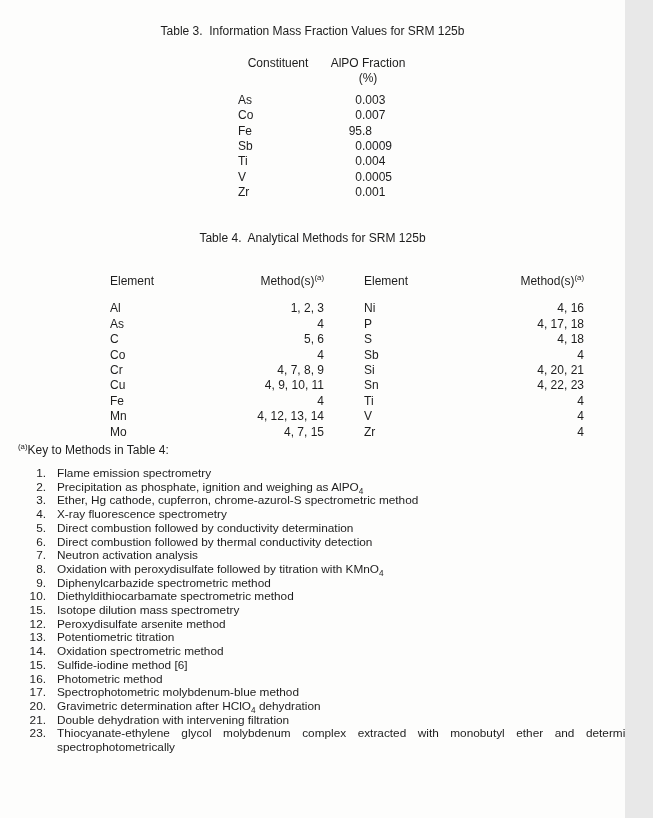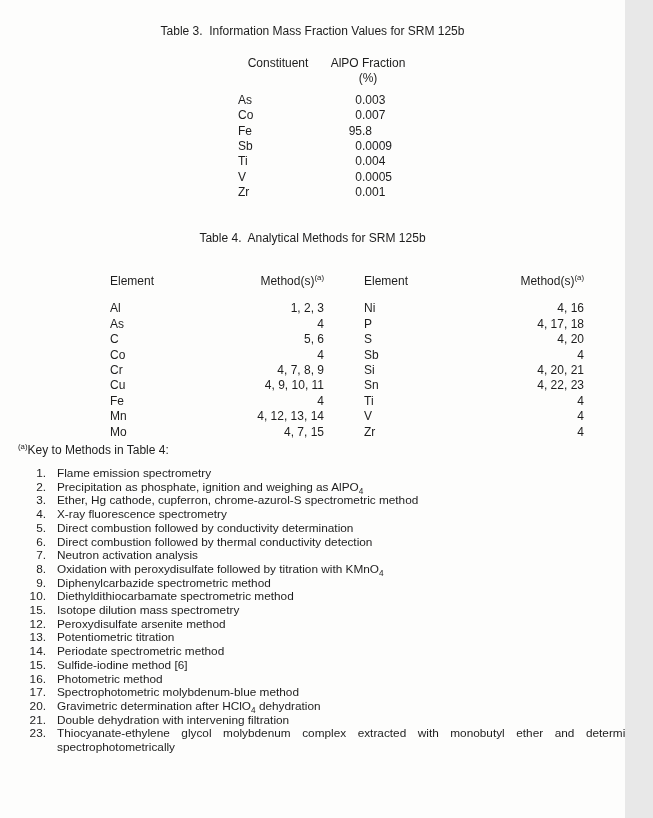--- a/index.html
+++ b/index.html
@@ -90,21 +90,21 @@
     <div class="el">As</div>
     <div class="mc">4</div>
     <div></div>
     <div class="el">P</div>
     <div class="mc">4, 17, 18</div>
 
     <div class="el">C</div>
     <div class="mc">5, 6</div>
     <div></div>
     <div class="el">S</div>
-    <div class="mc">4, 20</div>
+    <div class="mc">4, 18</div>
 
     <div class="el">Co</div>
     <div class="mc">4</div>
     <div></div>
     <div class="el">Sb</div>
     <div class="mc">4</div>
 
     <div class="el">Cr</div>
     <div class="mc">4, 7, 8, 9</div>
     <div></div>
@@ -186,21 +186,21 @@
     <div class="li">
         <span class="num">12.</span>
         <span class="txt">Peroxydisulfate arsenite method</span>
       </div>
     <div class="li">
         <span class="num">13.</span>
         <span class="txt">Potentiometric titration</span>
       </div>
     <div class="li">
         <span class="num">14.</span>
-        <span class="txt">Periodate spectrometric method</span>
+        <span class="txt">Oxidation spectrometric method</span>
       </div>
     <div class="li">
         <span class="num">15.</span>
         <span class="txt">Sulfide-iodine method [6]</span>
       </div>
     <div class="li">
         <span class="num">16.</span>
         <span class="txt">Photometric method</span>
       </div>
     <div class="li">

